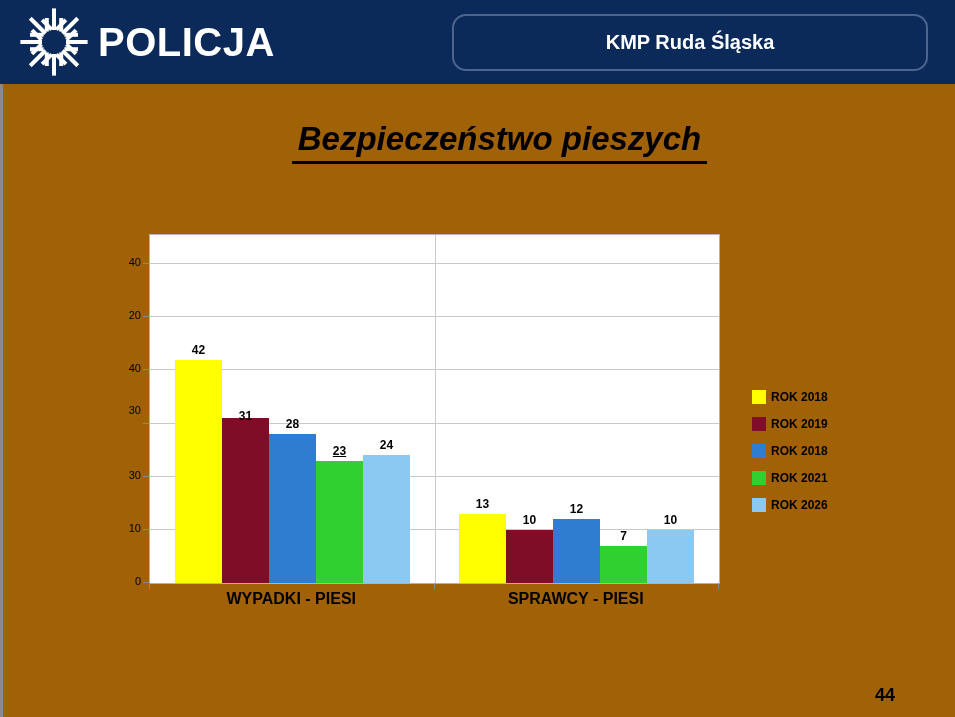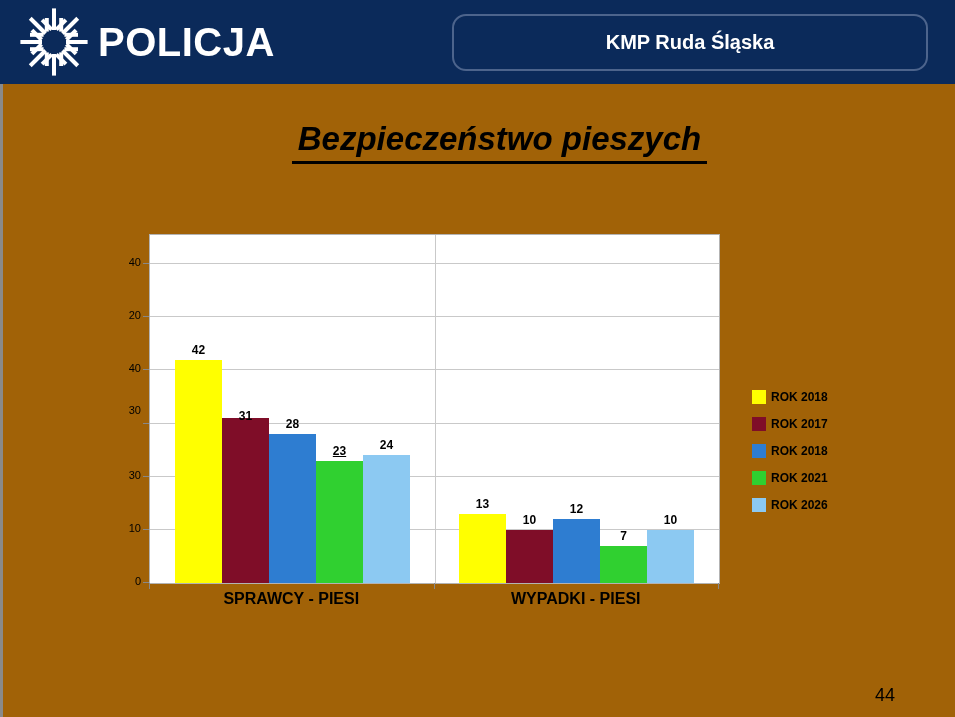--- a/index.html
+++ b/index.html
@@ -35,21 +35,21 @@
     position:absolute;width:40px;text-align:right;font-size:11px;color:#000;
   }
   .ytick-mark{position:absolute;width:6px;height:1px;background:#888888;}
   .xtick-mark{position:absolute;width:1px;height:6px;background:#888888;}
   .cat-labels{position:absolute;left:149px;top:590px;width:569px;display:flex;}
   .cat-labels div{flex:1;text-align:center;font-size:16px;font-weight:bold;color:#000;}
   .legend{position:absolute;left:752px;top:383px;}
   .legend-item{display:flex;align-items:center;height:27px;}
   .legend-swatch{width:14px;height:14px;margin-right:5px;flex:0 0 auto;}
   .legend-label{font-size:12px;font-weight:bold;color:#000;white-space:nowrap;}
-  .page-number{position:absolute;left:875px;top:685px;font-size:18px;font-weight:normal;color:#000;text-align:right;}
+  .page-number{position:absolute;left:875px;top:685px;font-size:18px;font-weight:bold;color:#000;text-align:right;}
 </style>
 </head>
 <body>
 
 <div class="page">
 
   <div class="header">
     <svg class="star" viewBox="-50 -50 100 100" xmlns="http://www.w3.org/2000/svg">
       <g stroke="#ffffff" stroke-width="5" stroke-linecap="butt">
         <g id="ray">
@@ -122,31 +122,31 @@
       <div class="ytick-mark" style="left: 143px; top: 316px;"></div>
       <div class="ytick-label" style="left: 101px; top: 256px;">40</div>
       <div class="ytick-mark" style="left: 143px; top: 263px;"></div>
     </div>
   <div id="xaxis">
       <div class="xtick-mark" style="left: 149px; top: 583px;"></div>
       <div class="xtick-mark" style="left: 434px; top: 583px;"></div>
       <div class="xtick-mark" style="left: 718px; top: 583px;"></div>
     </div>
   <div class="cat-labels" id="cat-labels">
+      <div>WYPADKI - PIESI</div>
       <div>SPRAWCY - PIESI</div>
-      <div>WYPADKI - PIESI</div>
     </div>
   <div class="legend" id="legend">
       <div class="legend-item">
         <div class="legend-swatch" style="background: rgb(255, 255, 0);"></div>
         <div class="legend-label">ROK 2018</div>
       </div>
       <div class="legend-item">
         <div class="legend-swatch" style="background: rgb(127, 13, 40);"></div>
-        <div class="legend-label">ROK 2017</div>
+        <div class="legend-label">ROK 2019</div>
       </div>
       <div class="legend-item">
         <div class="legend-swatch" style="background: rgb(46, 125, 209);"></div>
         <div class="legend-label">ROK 2018</div>
       </div>
       <div class="legend-item">
         <div class="legend-swatch" style="background: rgb(48, 208, 48);"></div>
         <div class="legend-label">ROK 2021</div>
       </div>
       <div class="legend-item">

